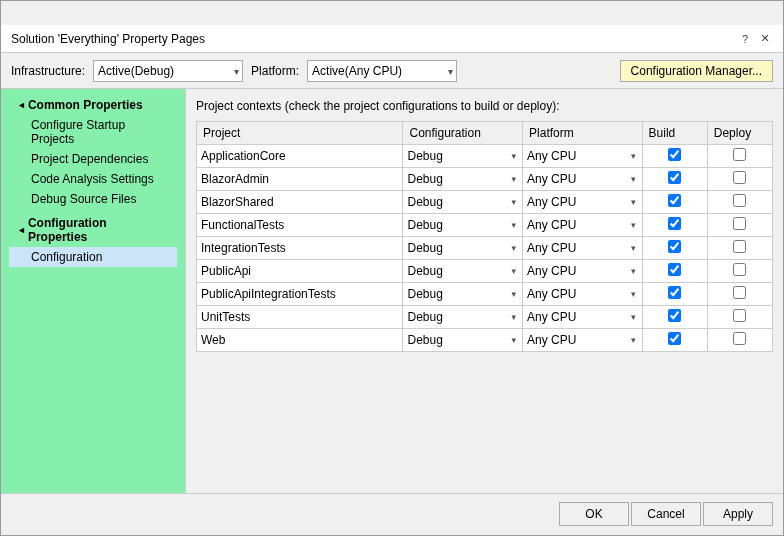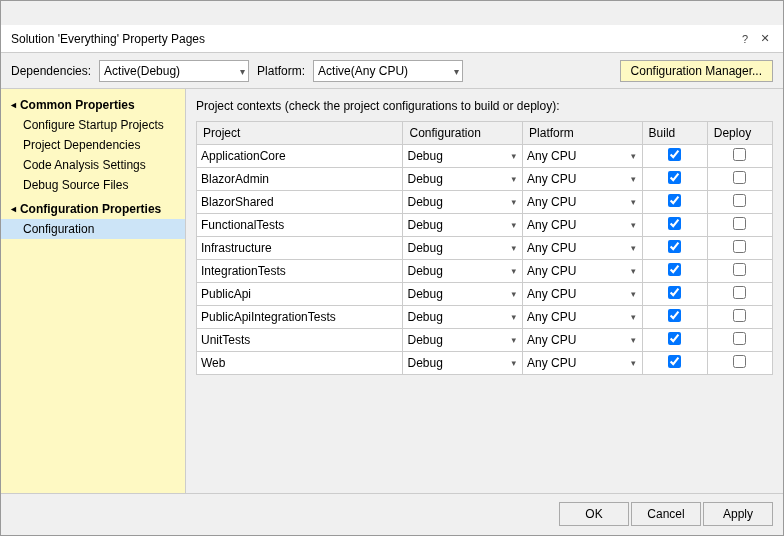--- a/index.html
+++ b/index.html
@@ -100,23 +100,23 @@
       cursor: pointer;
       margin-left: auto;
     }
     .main-content {
       display: flex;
       flex: 1;
       overflow: hidden;
     }
     .sidebar {
       width: 185px;
-      background: #fef9c3;
+      background: #86efac;
       border-right: 1px solid #ccc;
-      padding: 4px 0;
+      padding: 4px 8px;
       overflow-y: auto;
     }
     .sidebar-group {
       padding: 2px 0;
     }
     .sidebar-group-header {
       padding: 3px 8px;
       font-size: 12px;
       font-weight: bold;
       color: #000;
@@ -240,21 +240,21 @@
 
   <div class="title-bar">
     <span class="title-bar-title">Solution 'Everything' Property Pages</span>
     <div class="title-bar-controls">
       <button class="title-btn">?</button>
       <button class="title-btn">✕</button>
     </div>
   </div>
 
   <div class="config-bar">
-    <span class="config-label">Dependencies:</span>
+    <span class="config-label">Infrastructure:</span>
     <div class="dropdown-wrapper">
       <select class="config-dropdown">
         <option>Active(Debug)</option>
       </select>
     </div>
     <span class="config-label">Platform:</span>
     <div class="dropdown-wrapper">
       <select class="config-dropdown">
         <option>Active(Any CPU)</option>
       </select>
@@ -349,35 +349,20 @@
               </td>
               <td class="col-platform">
                 <div class="cell-dropdown-wrapper">
                   <select class="cell-dropdown"><option>Any CPU</option></select>
                 </div>
               </td>
               <td class="col-build checkbox-cell"><input type="checkbox" class="cb" checked="" style=""></td>
               <td class="col-deploy checkbox-cell"><input type="checkbox" class="cb" style=""></td>
             </tr>
             <tr>
-              <td class="col-project">Infrastructure</td>
-              <td class="col-config">
-                <div class="cell-dropdown-wrapper">
-                  <select class="cell-dropdown"><option>Debug</option></select>
-                </div>
-              </td>
-              <td class="col-platform">
-                <div class="cell-dropdown-wrapper">
-                  <select class="cell-dropdown"><option>Any CPU</option></select>
-                </div>
-              </td>
-              <td class="col-build checkbox-cell"><input type="checkbox" class="cb" checked="" style=""></td>
-              <td class="col-deploy checkbox-cell"><input type="checkbox" class="cb" style=""></td>
-            </tr>
-            <tr>
               <td class="col-project">IntegrationTests</td>
               <td class="col-config">
                 <div class="cell-dropdown-wrapper">
                   <select class="cell-dropdown"><option>Debug</option></select>
                 </div>
               </td>
               <td class="col-platform">
                 <div class="cell-dropdown-wrapper">
                   <select class="cell-dropdown"><option>Any CPU</option></select>
                 </div>

